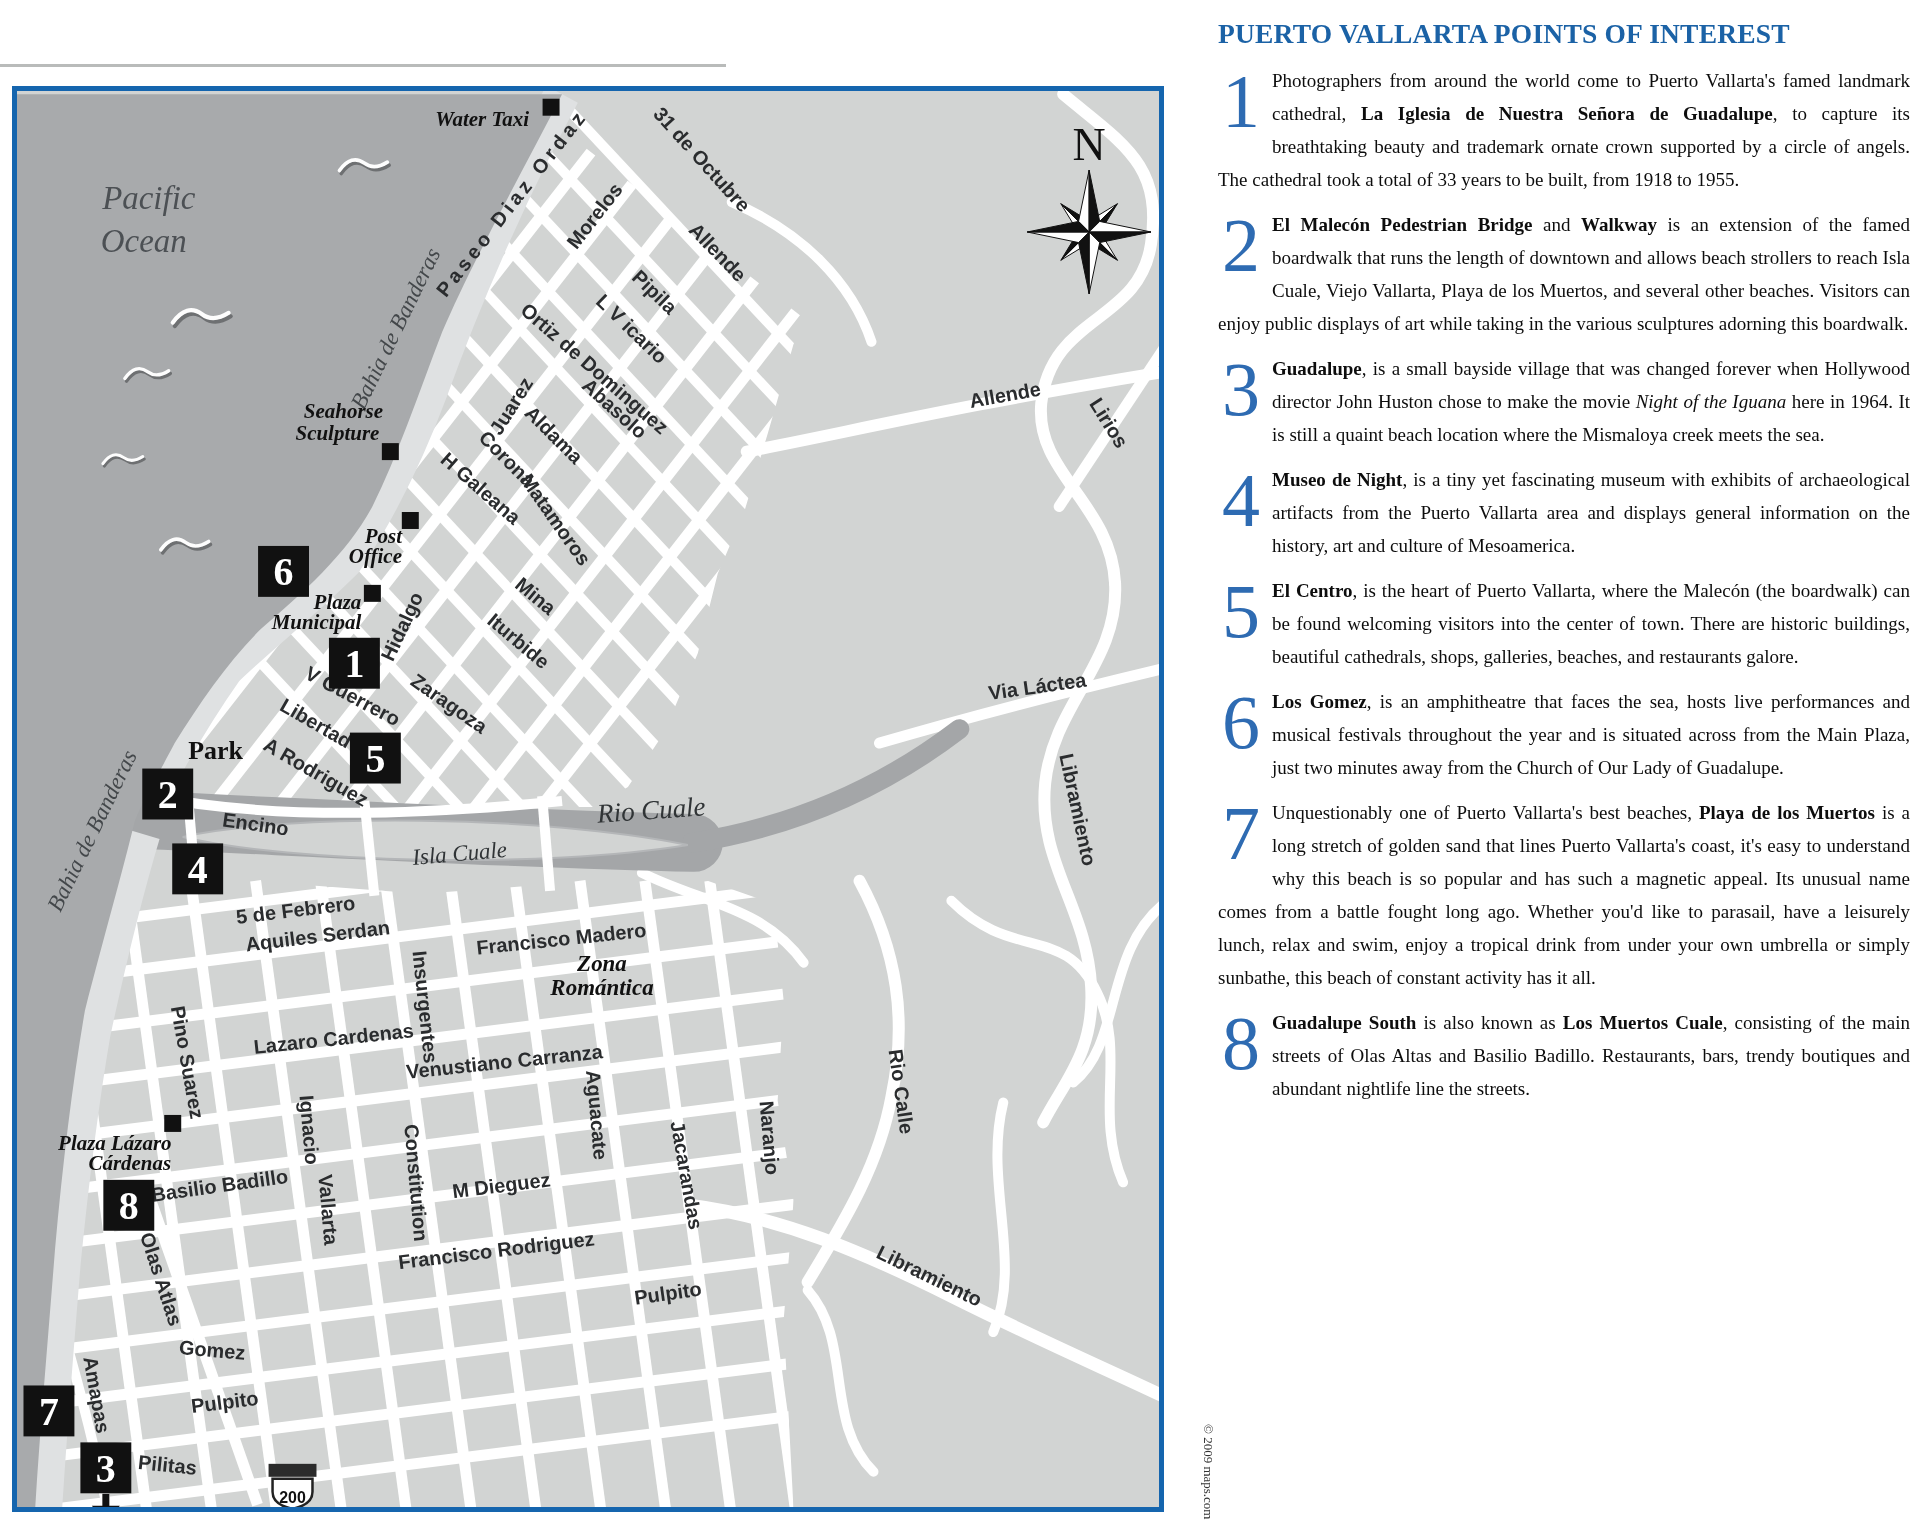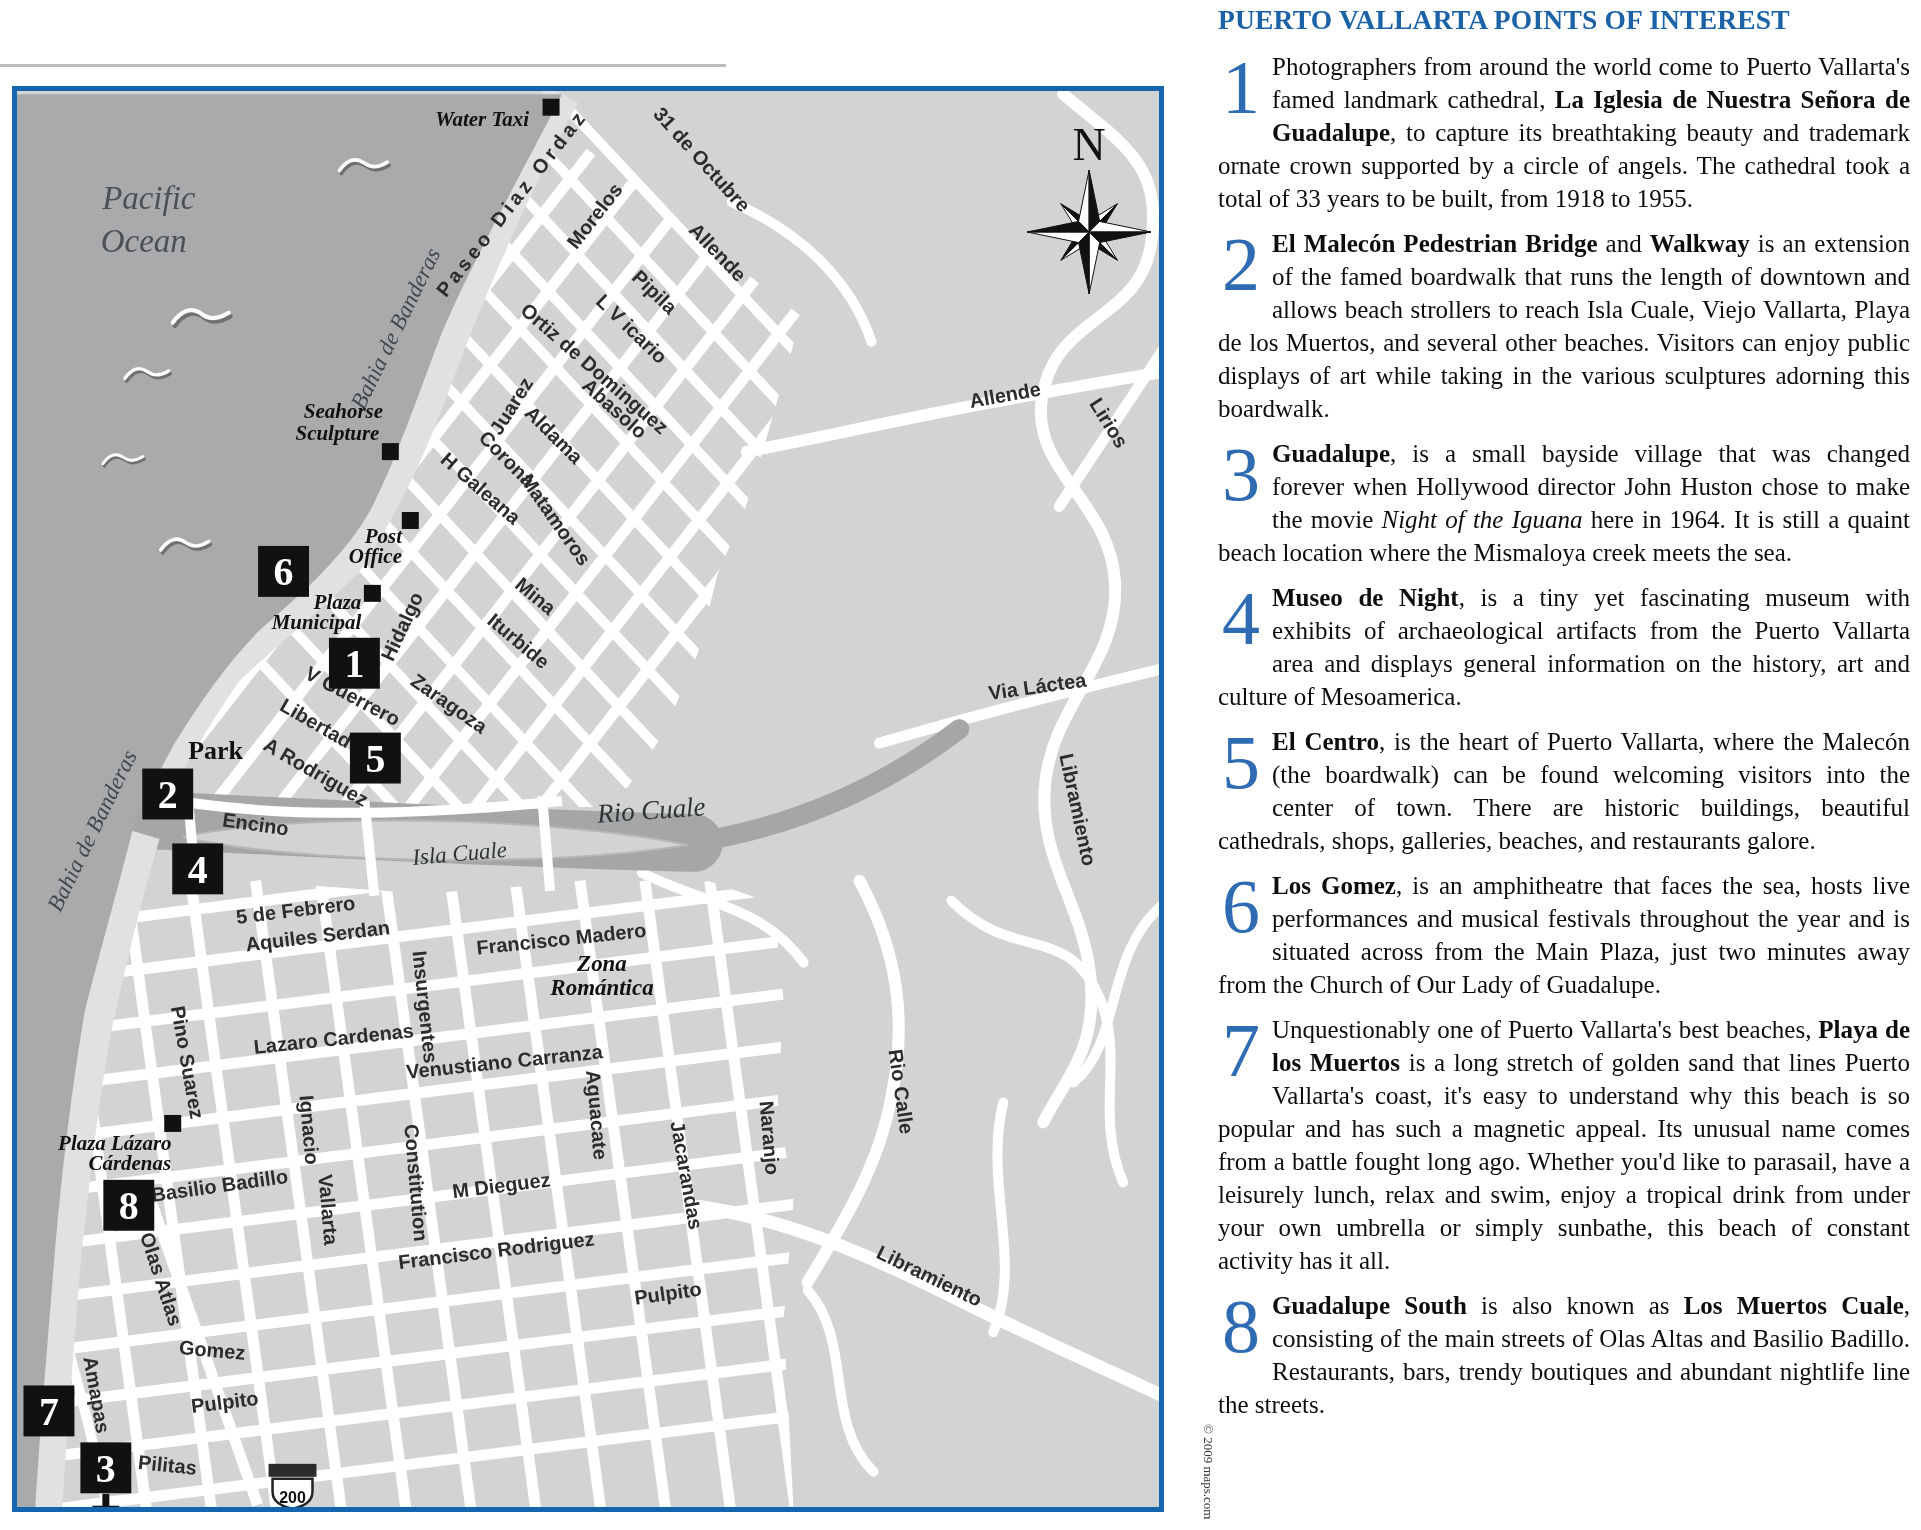--- a/index.html
+++ b/index.html
@@ -13,25 +13,25 @@
   .lbl-wat{font-family:"Liberation Serif",serif;font-style:italic;font-size:23px;fill:#43474a;}
   .lbl-pac{font-family:"Liberation Serif",serif;font-style:italic;font-size:33px;fill:#4c5054;}
   .lbl-pl{font-family:"Liberation Serif",serif;font-style:italic;font-weight:bold;font-size:21px;fill:#111;}
   .lbl-park{font-family:"Liberation Serif",serif;font-weight:bold;font-size:26px;fill:#111;}
   .lbl-riv{font-family:"Liberation Serif",serif;font-style:italic;font-size:27px;fill:#303436;}
   .lbl-isl{font-family:"Liberation Serif",serif;font-style:italic;font-size:23px;fill:#303436;}
   .lbl-zona{font-family:"Liberation Serif",serif;font-style:italic;font-weight:bold;font-size:23px;fill:#111;}
   .mk-num{font-family:"Liberation Serif",serif;font-weight:bold;font-size:40px;fill:#fff;}
   #sidebar{position:absolute;left:1218px;top:2px;width:692px;}
   #poi-title{font-family:"Liberation Serif",serif;font-weight:bold;font-size:27.5px;line-height:1.15;
-             color:#1b62a6;letter-spacing:.2px;margin:2px 0 14px 0;}
+             color:#1b62a6;letter-spacing:.2px;margin:16px 0 14px 0;}
   .poi-item{margin-bottom:12px;display:flow-root;}
   .poi-num{float:left;width:46px;text-align:center;font-family:"Liberation Serif",serif;
            font-weight:400;font-size:76px;line-height:62px;color:#2e6bb2;margin:6px 8px 0 0;}
-  .poi-text{font-family:"Liberation Serif",serif;font-size:25px;line-height:33px;
+  .poi-text{font-family:"Liberation Serif",serif;font-size:19px;line-height:33px;
             text-align:justify;color:#0d0d0d;margin:0;}
   .poi-text b{font-weight:bold;}
   .poi-text i{}
   #copyright{position:absolute;left:1216px;top:1424px;transform:rotate(90deg);transform-origin:0 0;
              font-family:"Liberation Serif",serif;font-size:13px;color:#333;white-space:nowrap;}
 </style>
 </head>
 <body>
 
 <div id="canvas">

